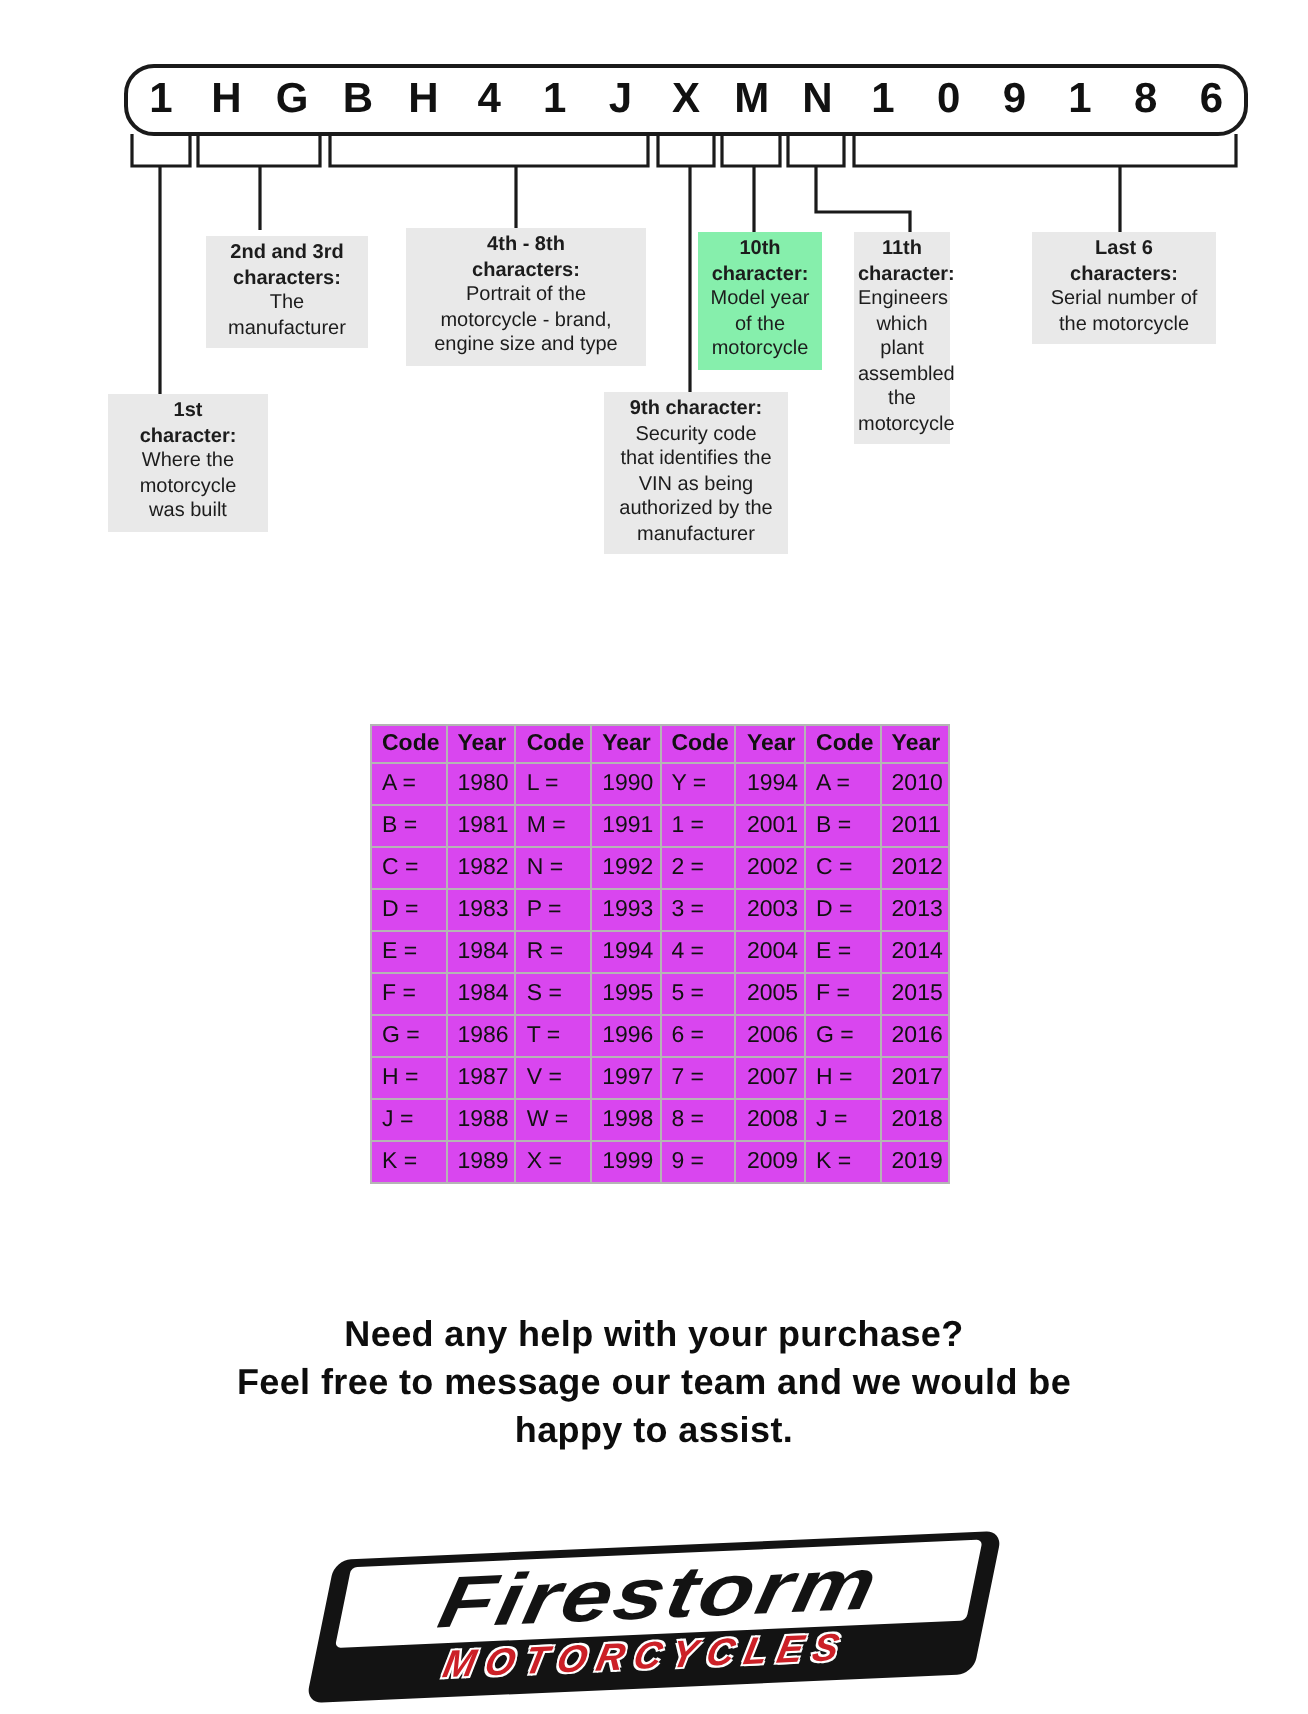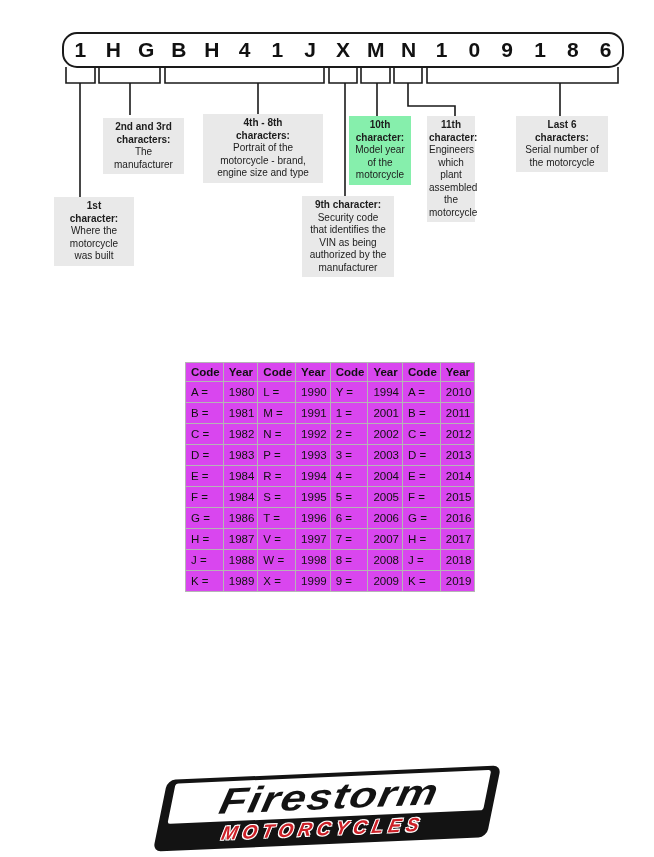--- a/index.html
+++ b/index.html
@@ -305,20 +305,25 @@
           <td class="code-cell">X =</td>
           <td class="year-cell">1999</td>
           <td class="code-cell">9 =</td>
           <td class="year-cell">2009</td>
           <td class="code-cell">K =</td>
           <td class="year-cell">2019</td>
         </tr>
       </tbody>
   </table>
 
+  <div class="help">
+      <div>Need any help with your purchase?</div>
+      <div>Feel free to message our team and we would be</div>
+      <div>happy to assist.</div>
+    </div>
 
   <div class="logo">
     <div class="logo-skew">
       <div class="logo-brand-strip">
         <div class="logo-brand" style="color: rgb(19, 19, 19);">Firestorm</div>
       </div>
       <div class="logo-tagline" style="color: rgb(204, 32, 39);">MOTORCYCLES</div>
     </div>
   </div>
 

